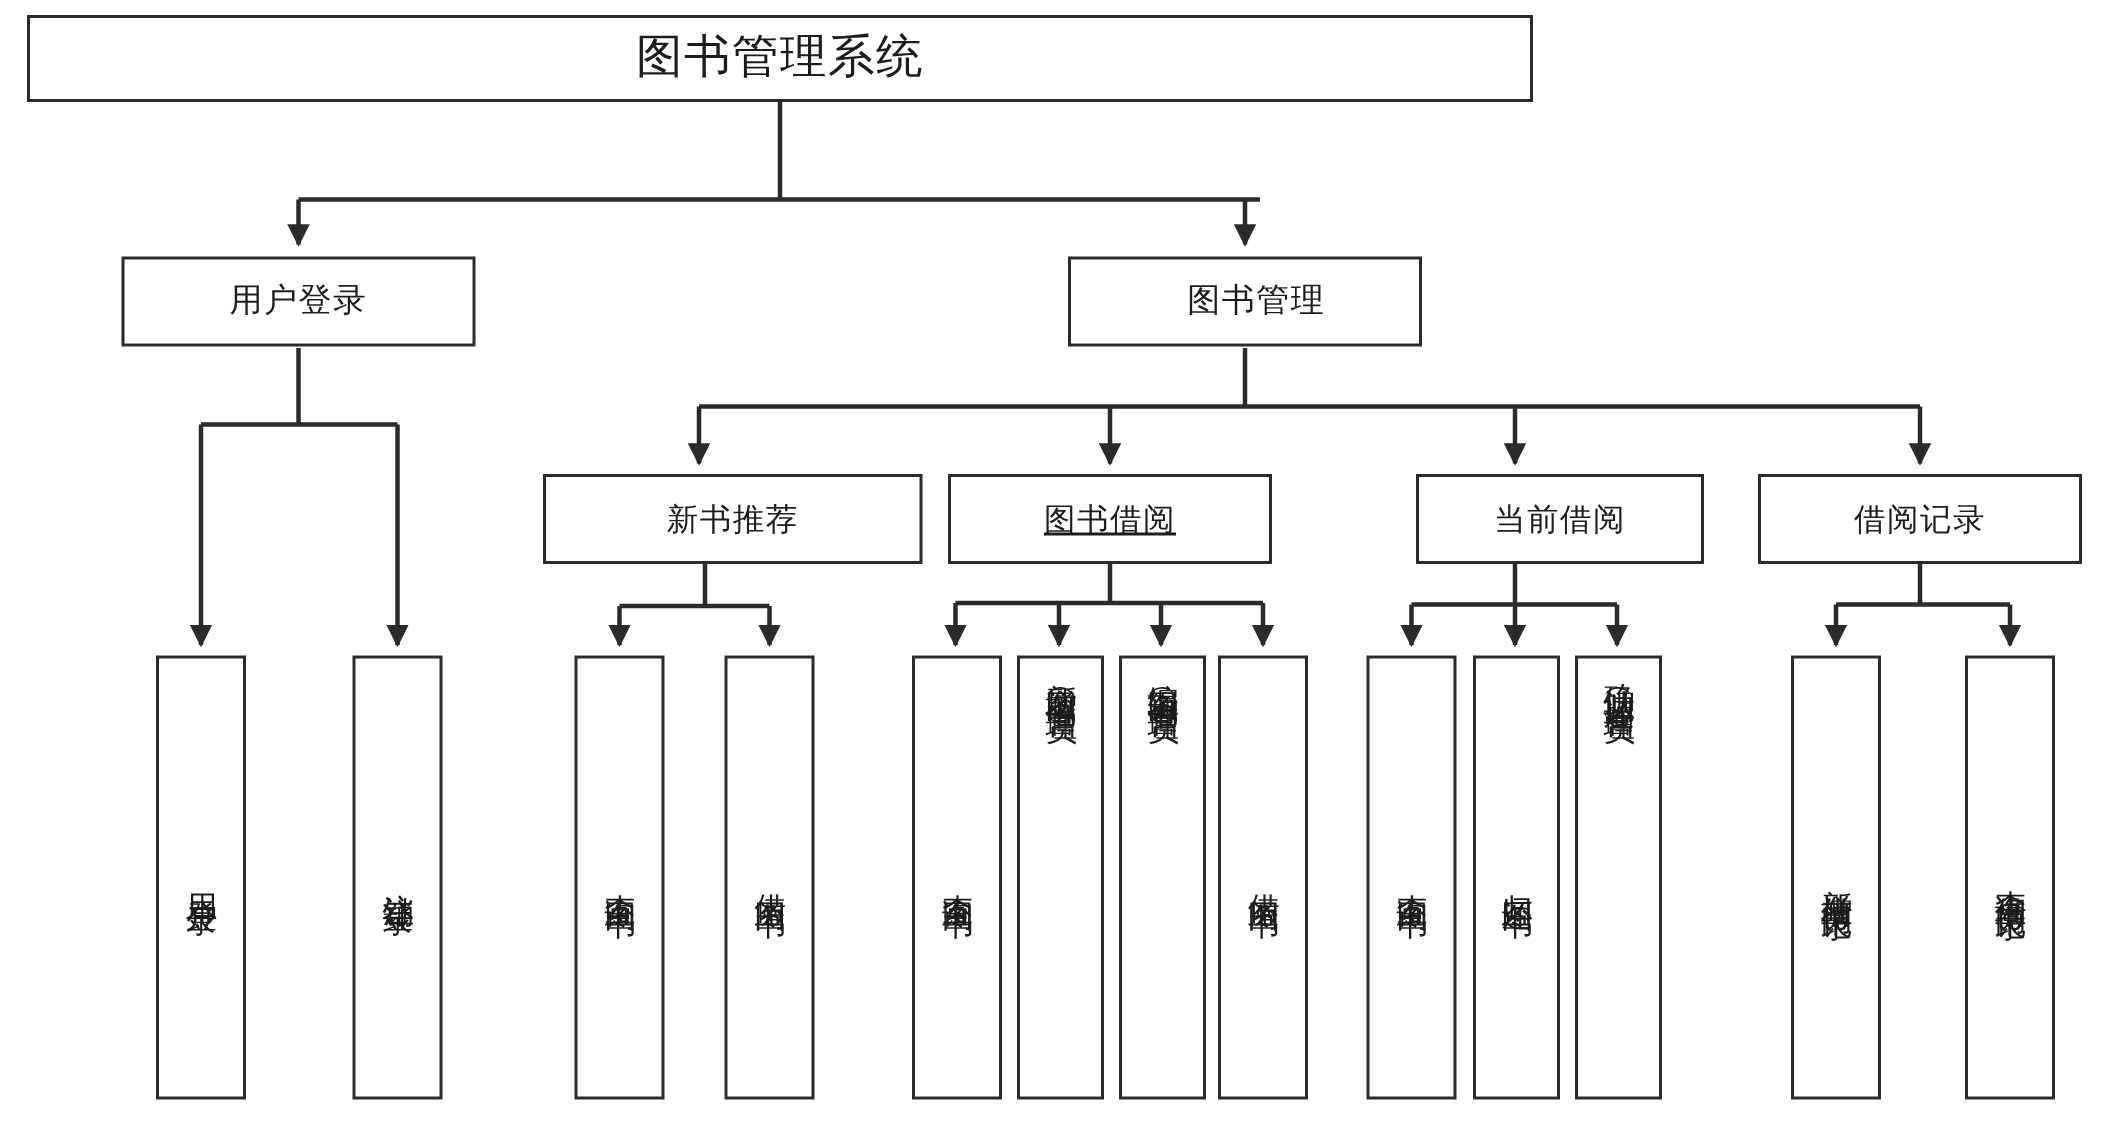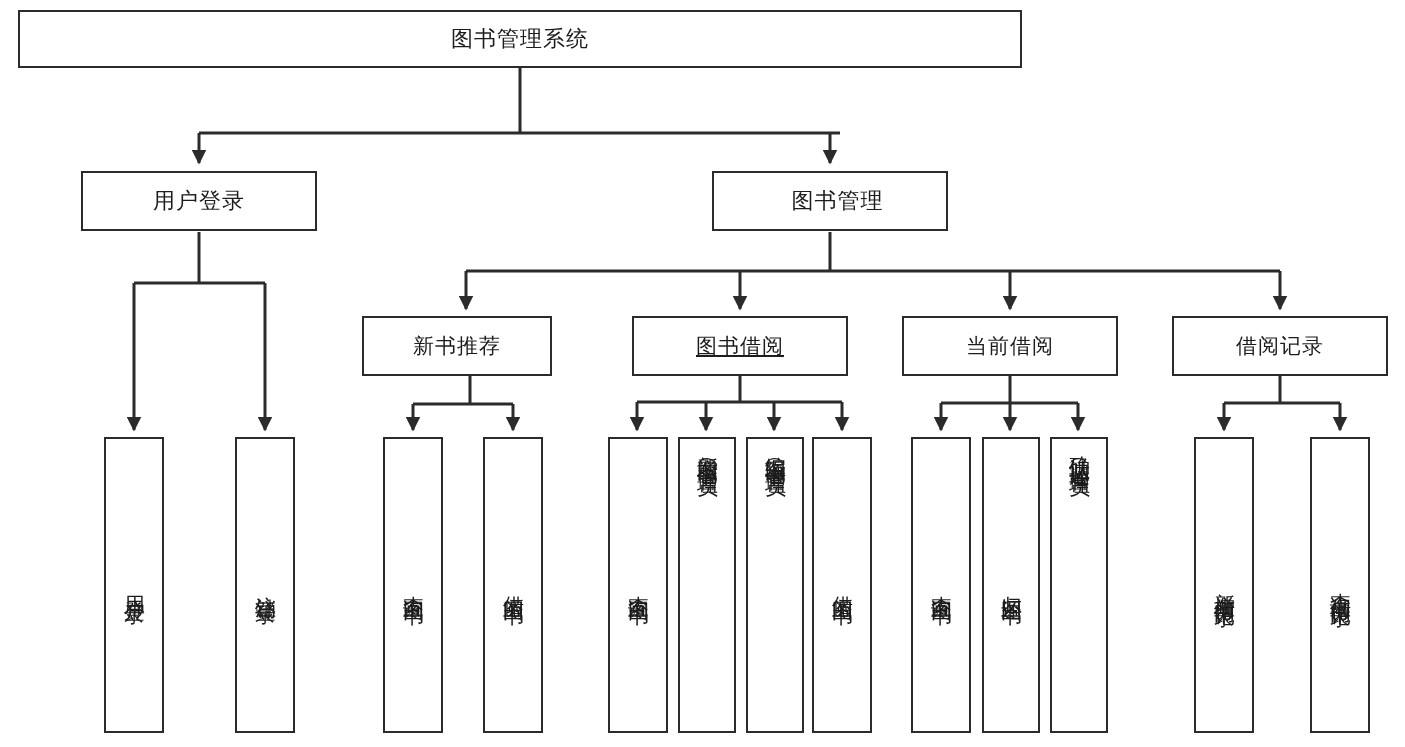--- a/index.html
+++ b/index.html
@@ -34,21 +34,21 @@
     align-items: center;
     justify-content: center;
     z-index: 2;
   }
   .node .label {
     font-size: 22px;
     line-height: 1.15;
     letter-spacing: 1px;
     white-space: nowrap;
   }
-  .node.root .label { font-size: 22px; text-align: center; }
+  .node.root .label { font-size: 31px; text-align: center; }
   .node.lvl1 .label { font-size: 22px; }
   .node.lvl2 .label { font-size: 21px; }
 
   
   .node.leaf {
     align-items: flex-start;
     justify-content: center;
     padding-top: 0;
   }
   .node.leaf .label {
@@ -131,27 +131,27 @@
     <span class="label">图书管理系统</span>
   </div>
 
   <div class="node lvl1" style="left:81px; top:171px; width:236px; height:60px;">
     <span class="label">用户登录</span>
   </div>
   <div class="node lvl1" style="left:712px; top:171px; width:236px; height:60px;padding-left:15px;">
     <span class="label">图书管理</span>
   </div>
 
-  <div class="node lvl2" style="left:362px; top:316px; width:190px; height:60px;">
+  <div class="node lvl2" style="left:362px; top:316px; width:253px; height:60px;">
     <span class="label">新书推荐</span>
   </div>
   <div class="node lvl2" style="left:632px; top:316px; width:216px; height:60px;text-decoration:underline;">
     <span class="label">图书借阅</span>
   </div>
-  <div class="node lvl2" style="left:902px; top:316px; width:216px; height:60px;">
+  <div class="node lvl2" style="left:944px; top:316px; width:192px; height:60px;">
     <span class="label">当前借阅</span>
   </div>
   <div class="node lvl2" style="left:1172px; top:316px; width:216px; height:60px;">
     <span class="label">借阅记录</span>
   </div>
 
   <div class="node leaf center-text" style="left:104px; top:437px; width:60px; height:296px;">
     <span class="label">用户登录</span>
   </div>
   <div class="node leaf center-text" style="left:235px; top:437px; width:60px; height:296px;">

